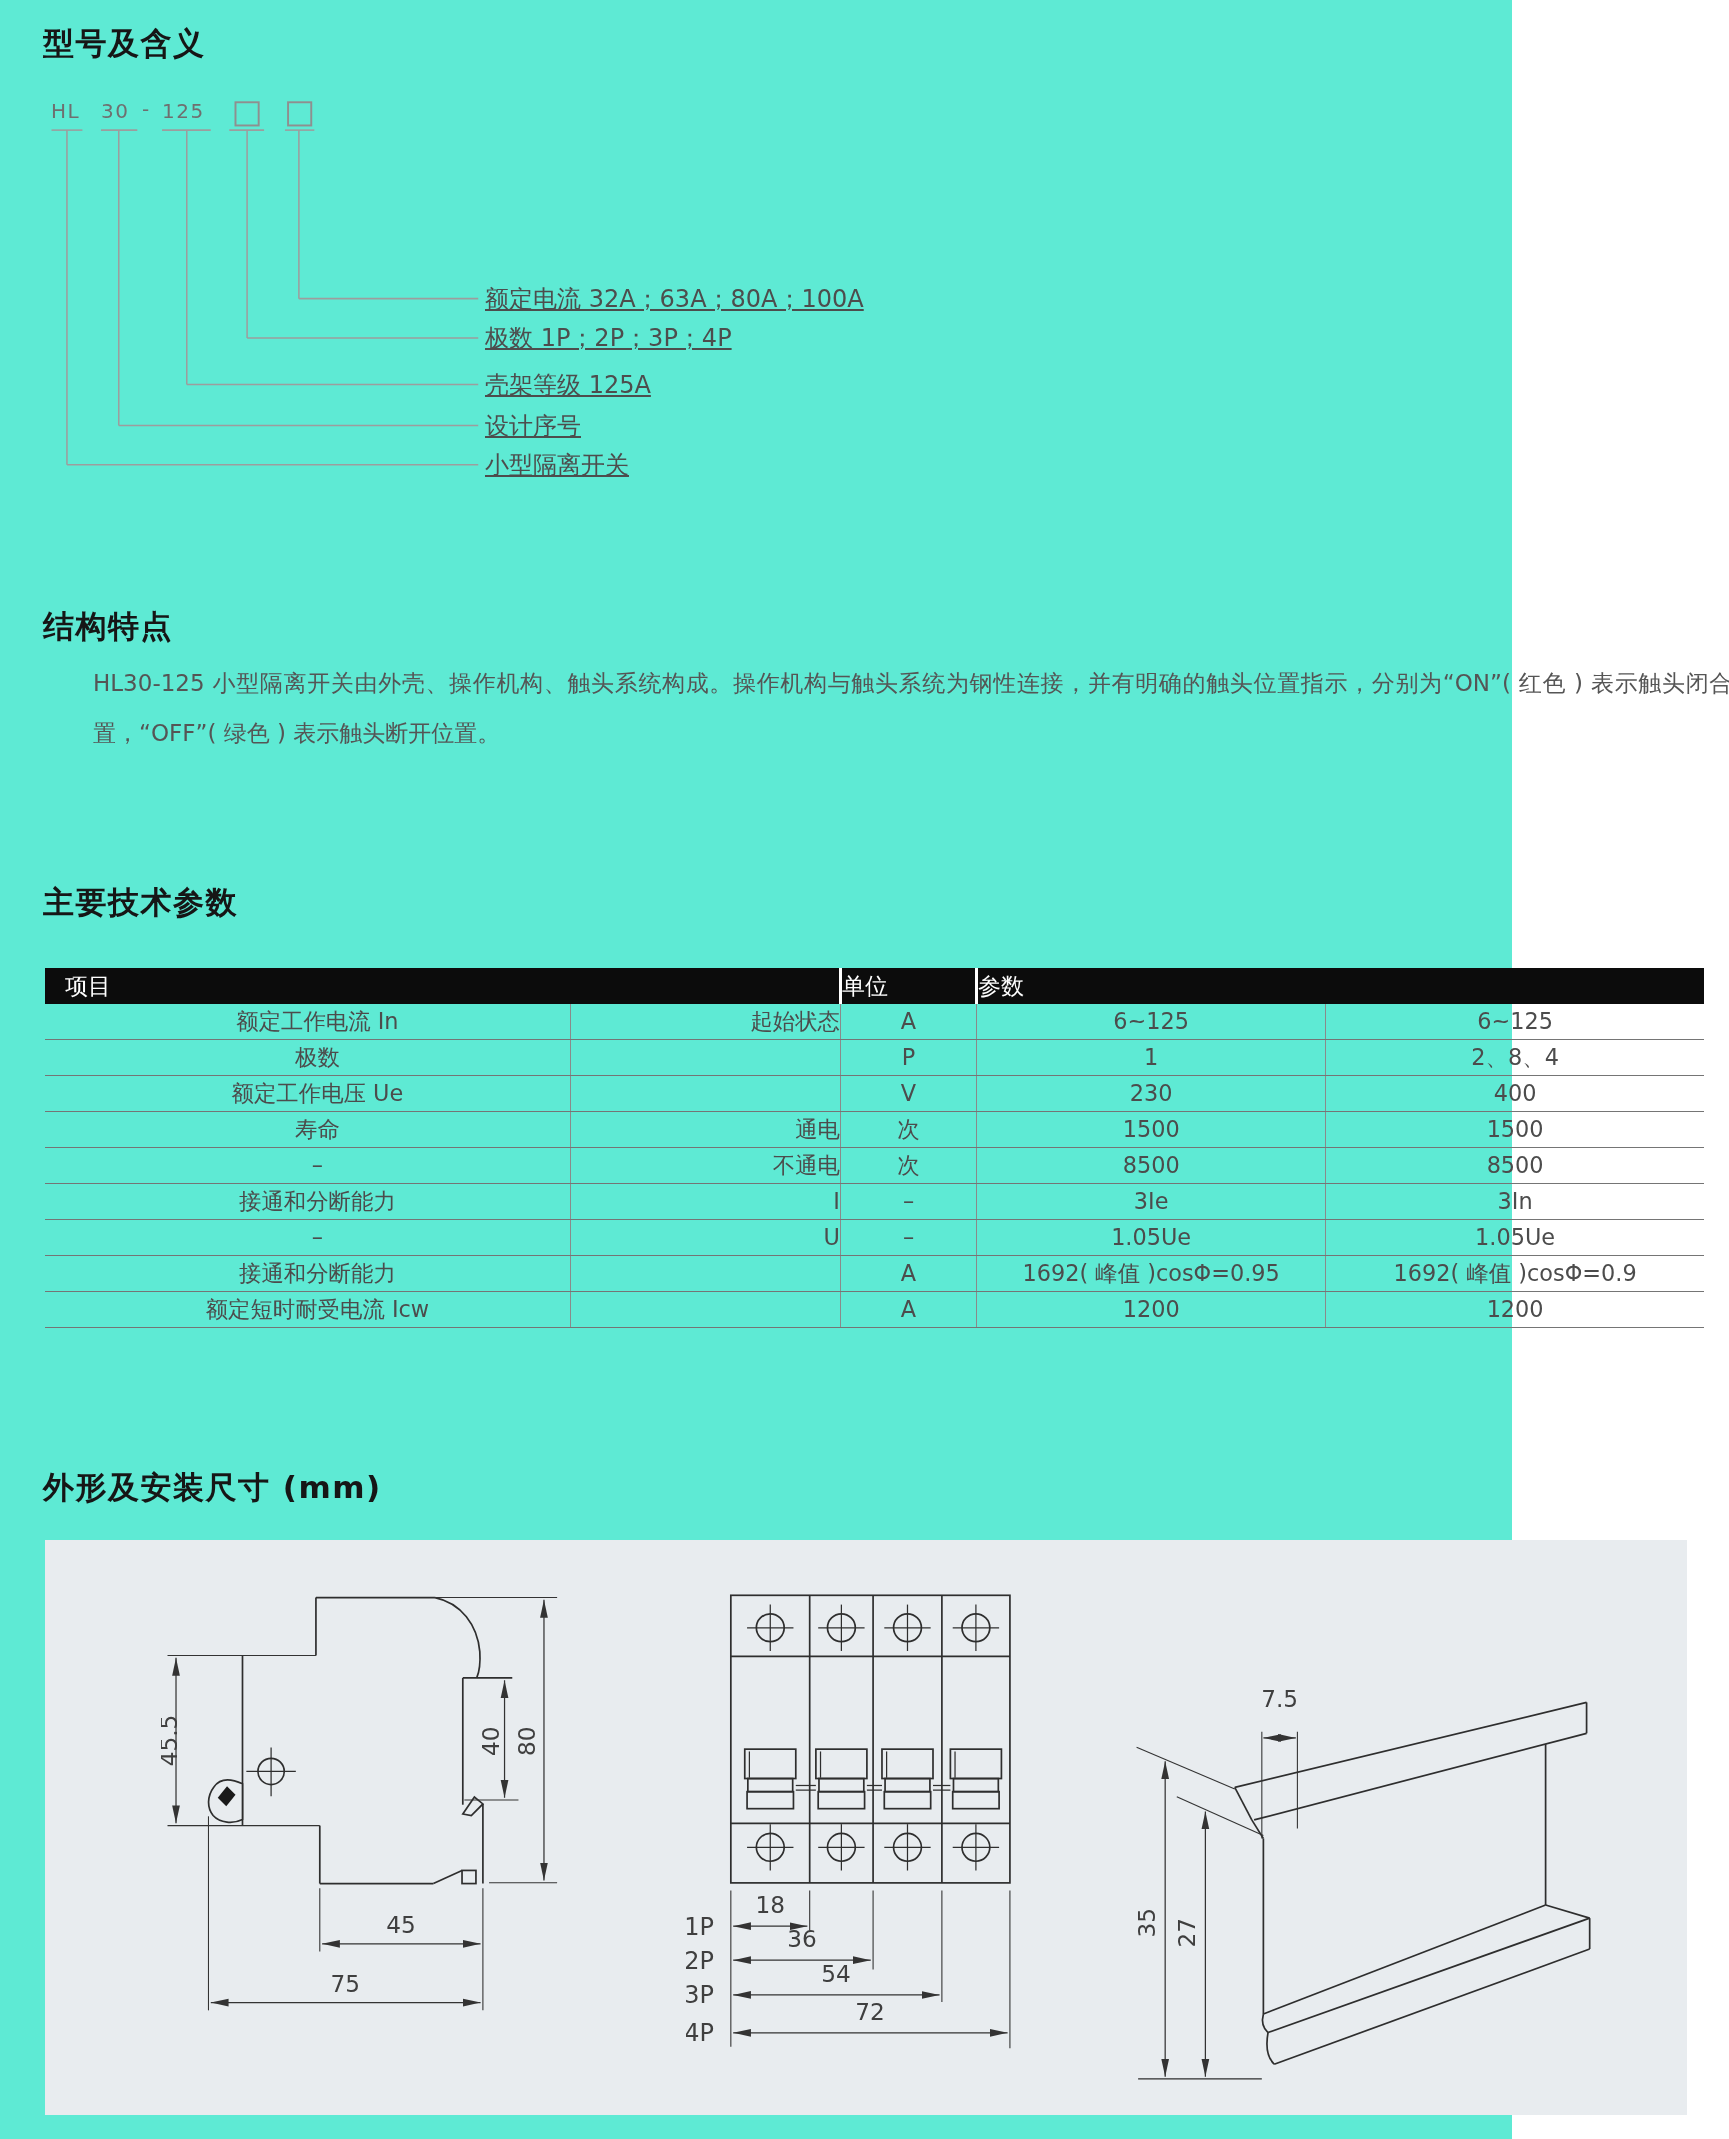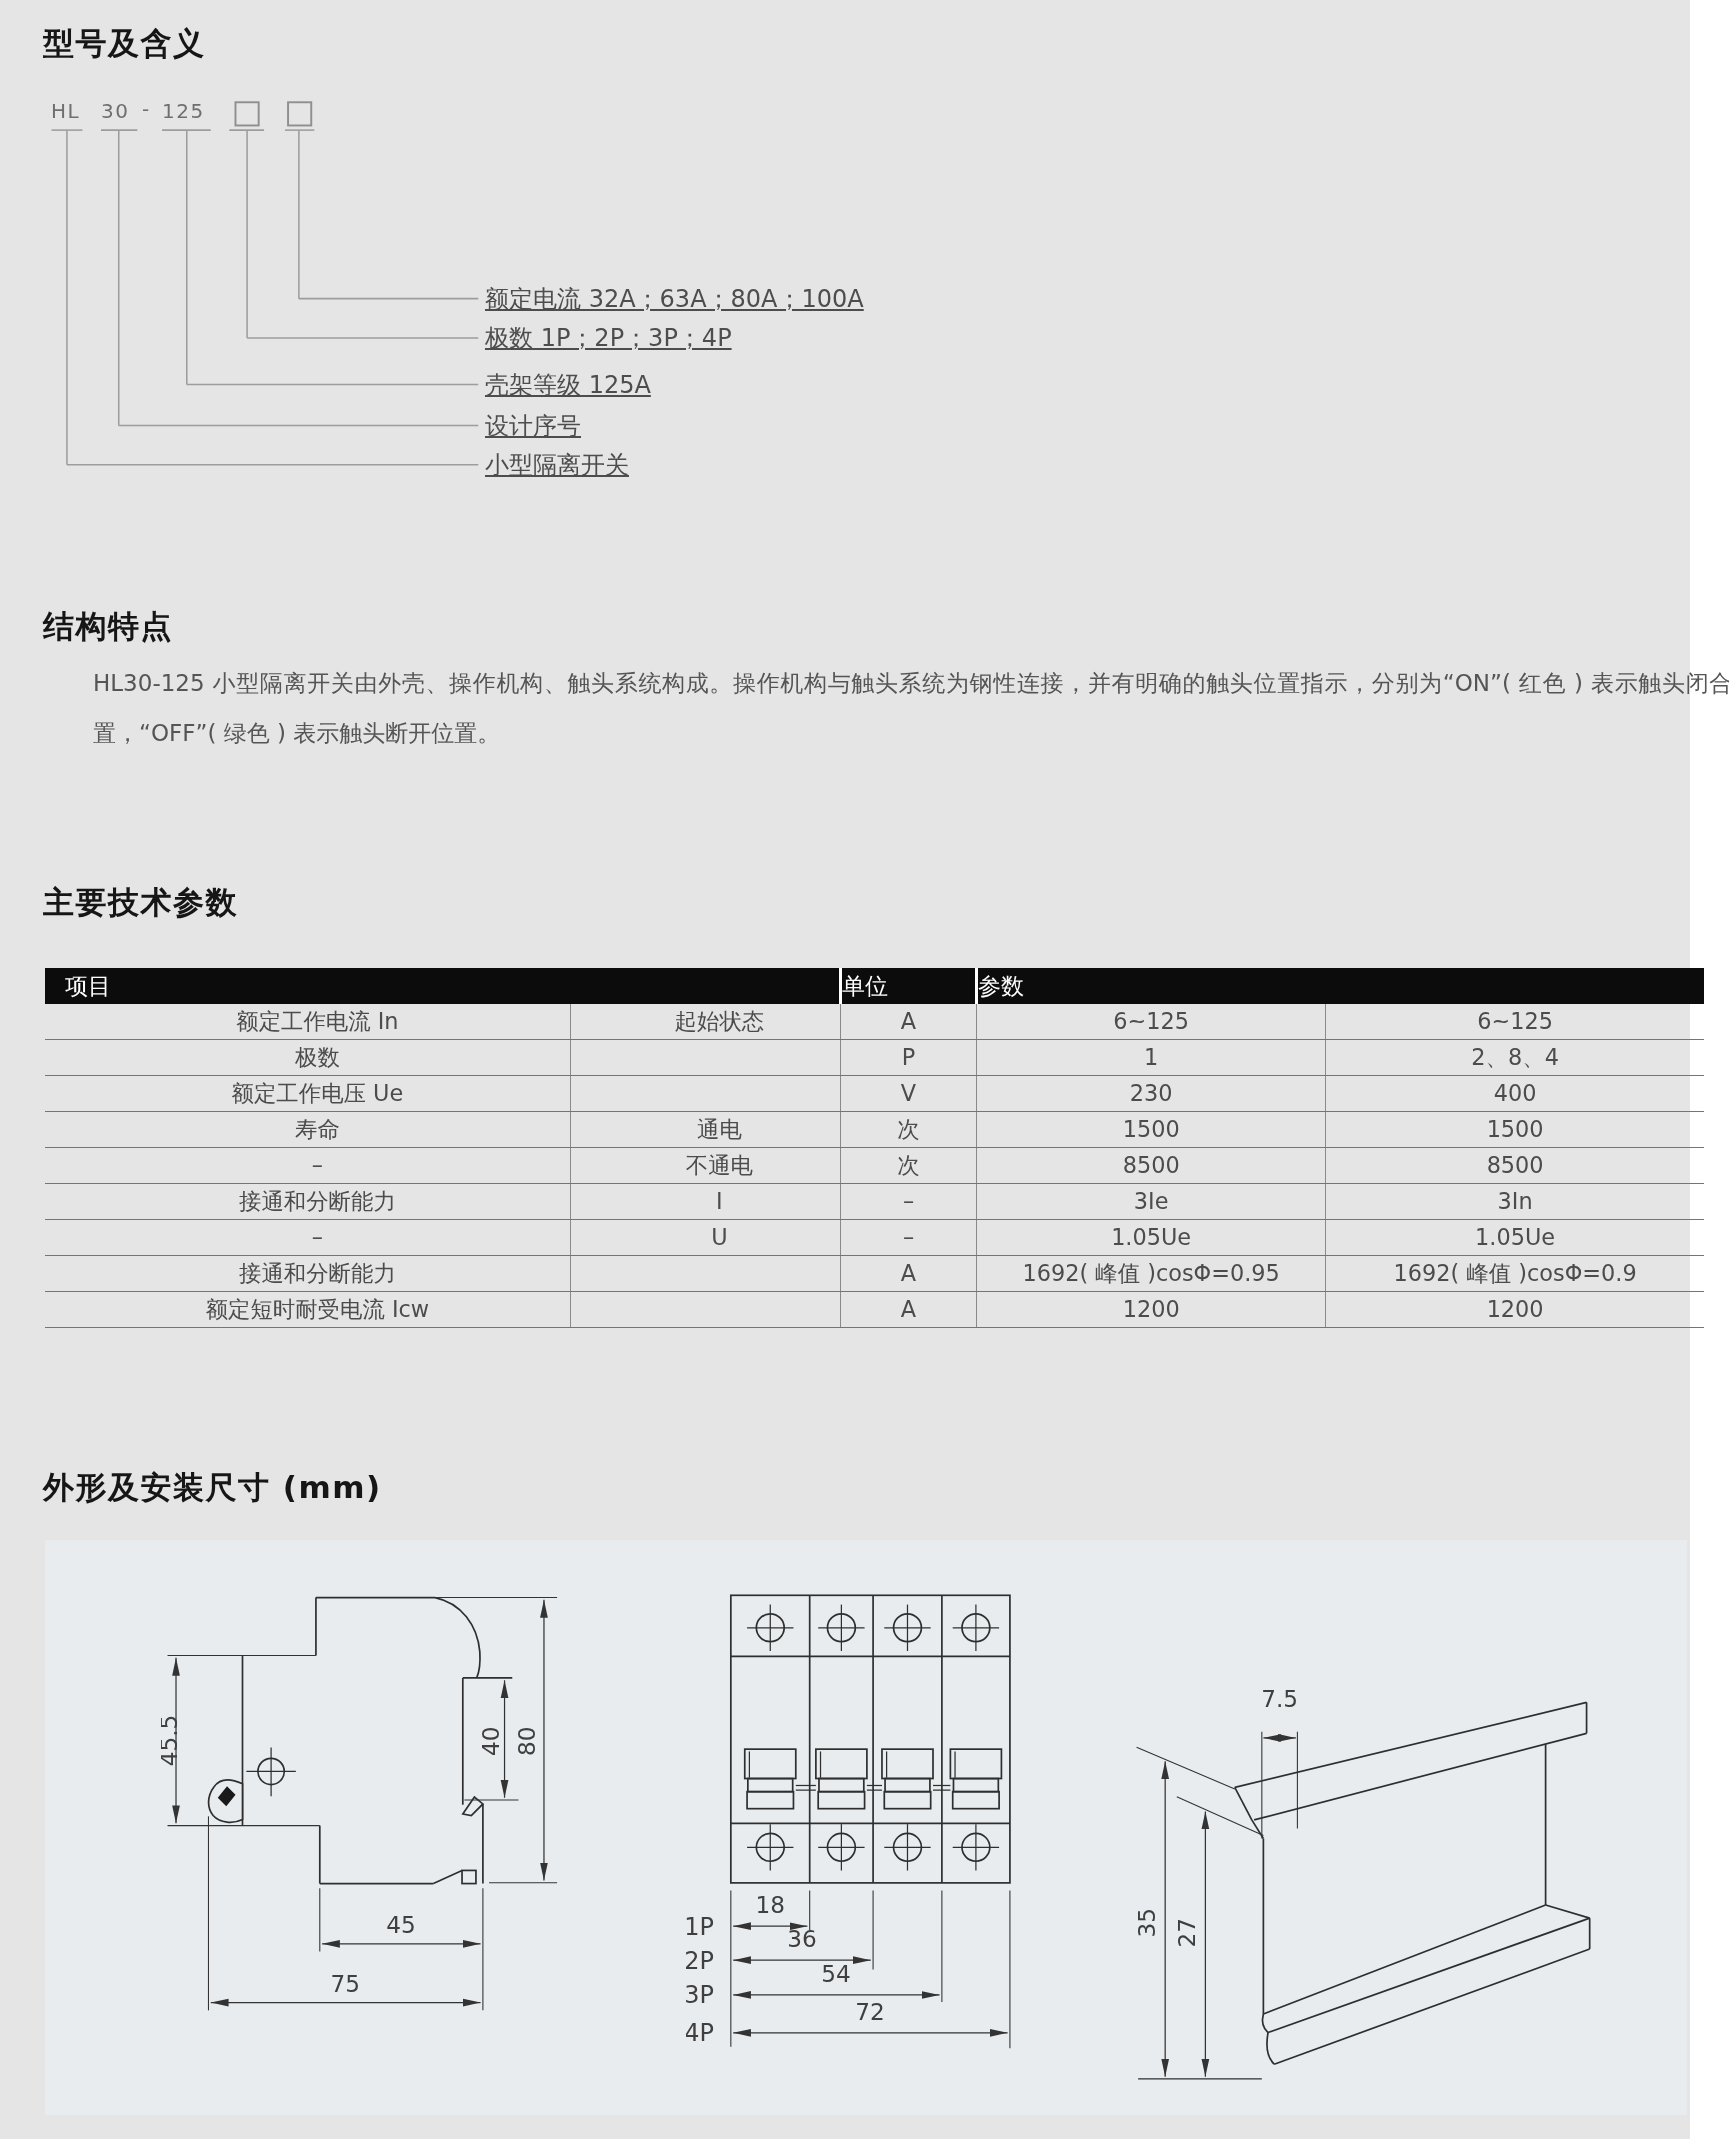--- a/index.html
+++ b/index.html
@@ -2,21 +2,21 @@
 <html style="font-size:12.4px"><head>
 <meta charset="utf-8">
 <style>
   * { margin:0; padding:0; box-sizing:border-box; }
   html,body { background:#ffffff; }
   body {
     width:1730px; height:2140px;
     font-family:"DejaVu Sans","Liberation Sans",sans-serif;
     position:relative; overflow:hidden;
   }
-  #page { position:absolute; left:0; top:0; width:1690px; height:2140px; background:#e5e5e5; }
+  #page { position:absolute; left:0; top:0; width:1512px; height:2140px; background:#5eead4; }
 
   .sec-title {
     position:absolute; left:43px;
     font-size:31px; font-weight:bold; color:#161616; letter-spacing:1.5px;
     white-space:nowrap;
   }
 
   
   #model-svg { position:absolute; left:45px; top:93px; }
   .code-part { position:absolute; font-size:20px; color:#6f6f6f; letter-spacing:1.5px; white-space:nowrap; }
@@ -40,21 +40,21 @@
     background:#0c0c0c; color:#fff; font-size:23px; font-weight:normal;
     height:36px; line-height:36px;
   }
   #spec-table th.h-item { text-align:left; padding-left:20px; }
   #spec-table th.h-unit, #spec-table th.h-param { text-align:left; border-left:3.1px solid #ffffff; }
   #spec-table td {
     height:35px; line-height:35px; font-size:22.4px; color:#4c4c4c;
     border-bottom:1.5px solid #757575; white-space:nowrap; overflow:hidden;
   }
   #spec-table td.c-item { padding-left:20px; text-align:center; }
-  #spec-table td.c-sub  { padding-left:28px; text-align:center; border-left:1.5px solid #8a8a8a; }
+  #spec-table td.c-sub  { padding-left:28px; text-align:right; border-left:1.5px solid #8a8a8a; }
   #spec-table td.c-unit { text-align:center; border-left:1.5px solid #8a8a8a; }
   #spec-table td.c-p1   { text-align:center; border-left:1.5px solid #8a8a8a; }
   #spec-table td.c-p2   { text-align:center; border-left:1.5px solid #8a8a8a; }
 
   
   #dim-panel {
     position:absolute; left:45px; top:1540px; width:1642px; height:575px;
     background:#e8ecef;
   }
   #dim-panel svg { position:absolute; }

